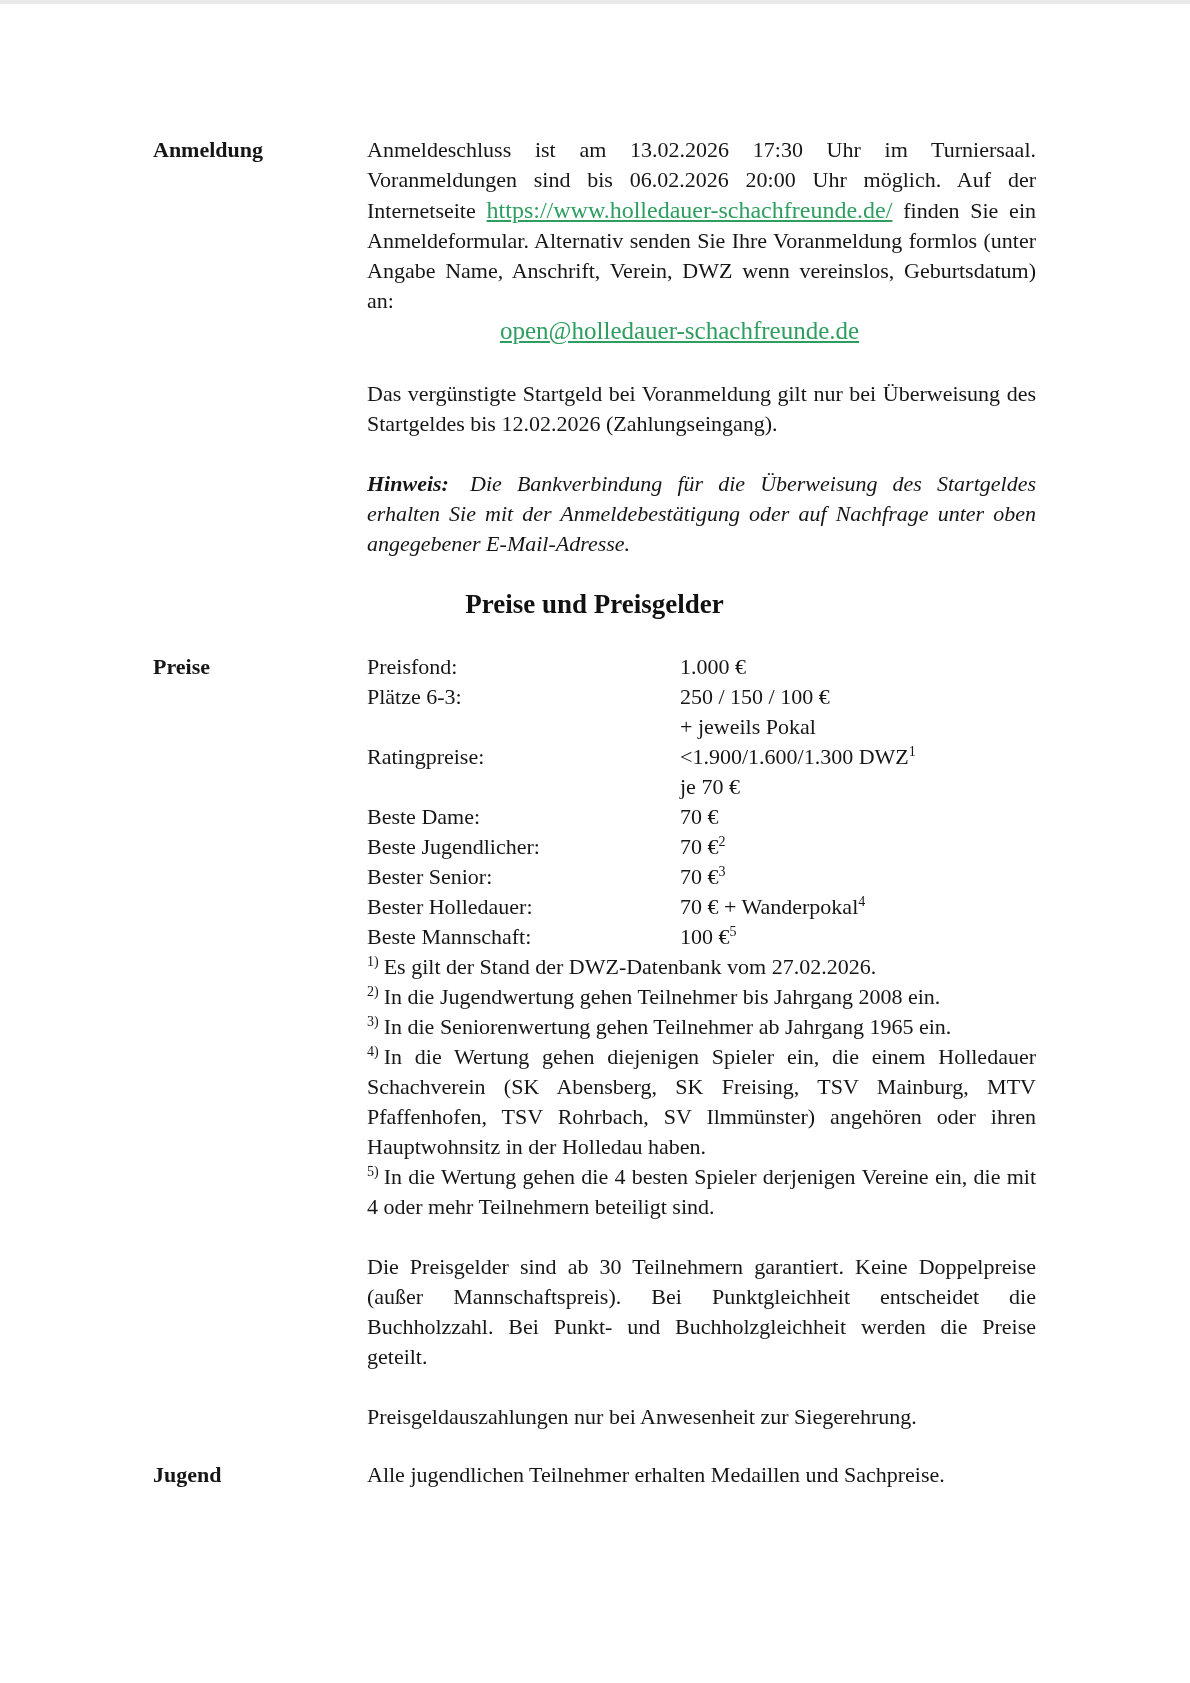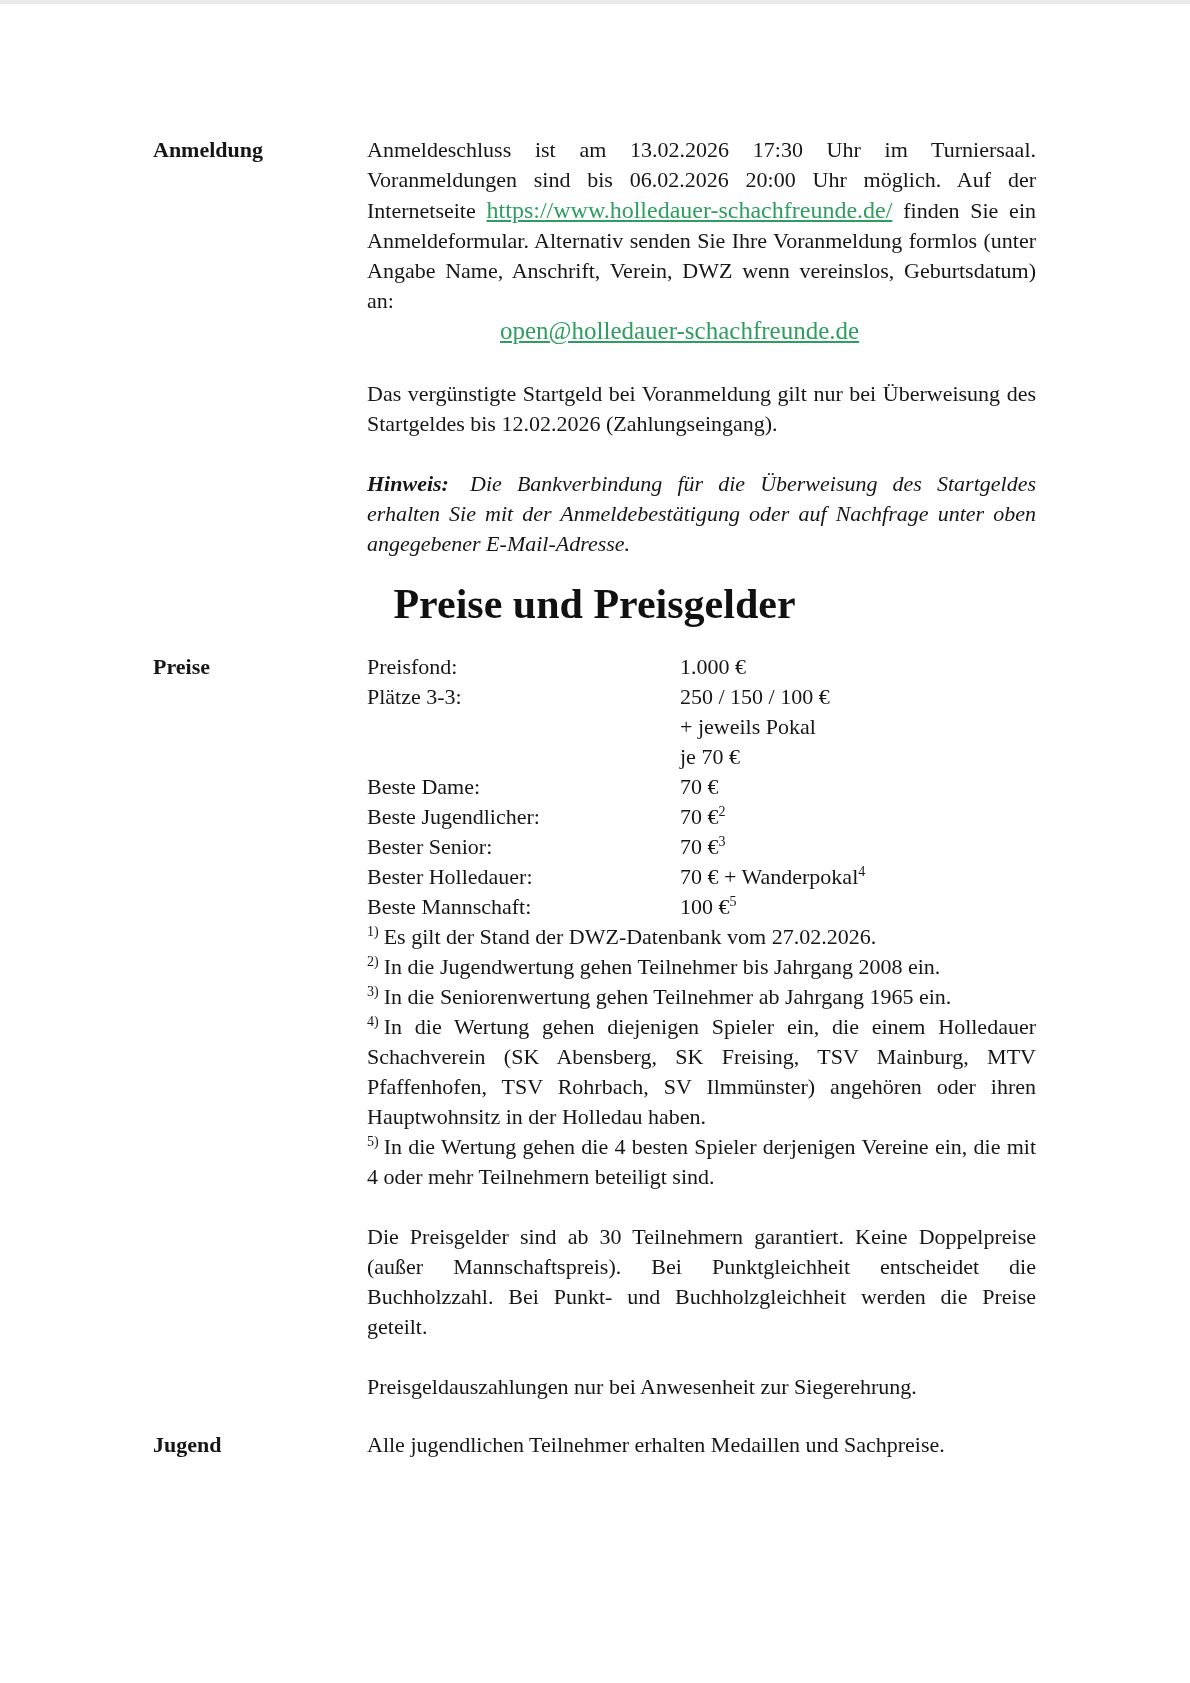--- a/index.html
+++ b/index.html
@@ -21,21 +21,21 @@
   p{margin:0;}
   .just{text-align:justify;}
   .gap{margin-top:30px;}
   .email-line{text-align:center;padding-right:44px;}
   .link{color:#2d9e5f;text-decoration:underline;text-decoration-color:#2d9e5f;cursor:pointer;}
   .url-link{font-size:24px;}
   .email-link{font-size:25px;}
   .hinweis{font-style:italic;}
   .hinweis .hl{font-weight:bold;margin-right:6px;}
   h1{
-    font-size:42px;
+    font-size:27px;
     line-height:42px;
     font-weight:bold;
     text-align:center;
     margin:24px 0 27px 0;
     color:#111111;
   }
   .prize-row{display:flex;}
   .pl{flex:0 0 313px;}
   .pv{flex:1 1 auto;}
   sup{vertical-align:super;font-size:14px;line-height:0;}
@@ -71,26 +71,30 @@
 
   <section class="row">
     <div class="label-col">Preise</div>
     <div class="body-col">
 
       <div class="prize-row">
         <span class="pl">Preisfond:</span>
         <span class="pv"><span>1.000 €</span><sup></sup></span>
       </div>
       <div class="prize-row">
-        <span class="pl">Plätze 3-3:</span>
+        <span class="pl">Plätze 6-3:</span>
         <span class="pv"><span>250 / 150 / 100 €</span><sup></sup></span>
       </div>
       <div class="prize-row">
         <span class="pl"></span>
         <span class="pv"><span>+ jeweils Pokal</span><sup></sup></span>
+      </div>
+      <div class="prize-row">
+        <span class="pl">Ratingpreise:</span>
+        <span class="pv"><span>&lt;1.900/1.600/1.300 DWZ</span><sup>1</sup></span>
       </div>
       <div class="prize-row">
         <span class="pl"></span>
         <span class="pv"><span>je 70 €</span><sup></sup></span>
       </div>
       <div class="prize-row">
         <span class="pl">Beste Dame:</span>
         <span class="pv"><span>70 €</span><sup></sup></span>
       </div>
       <div class="prize-row">

